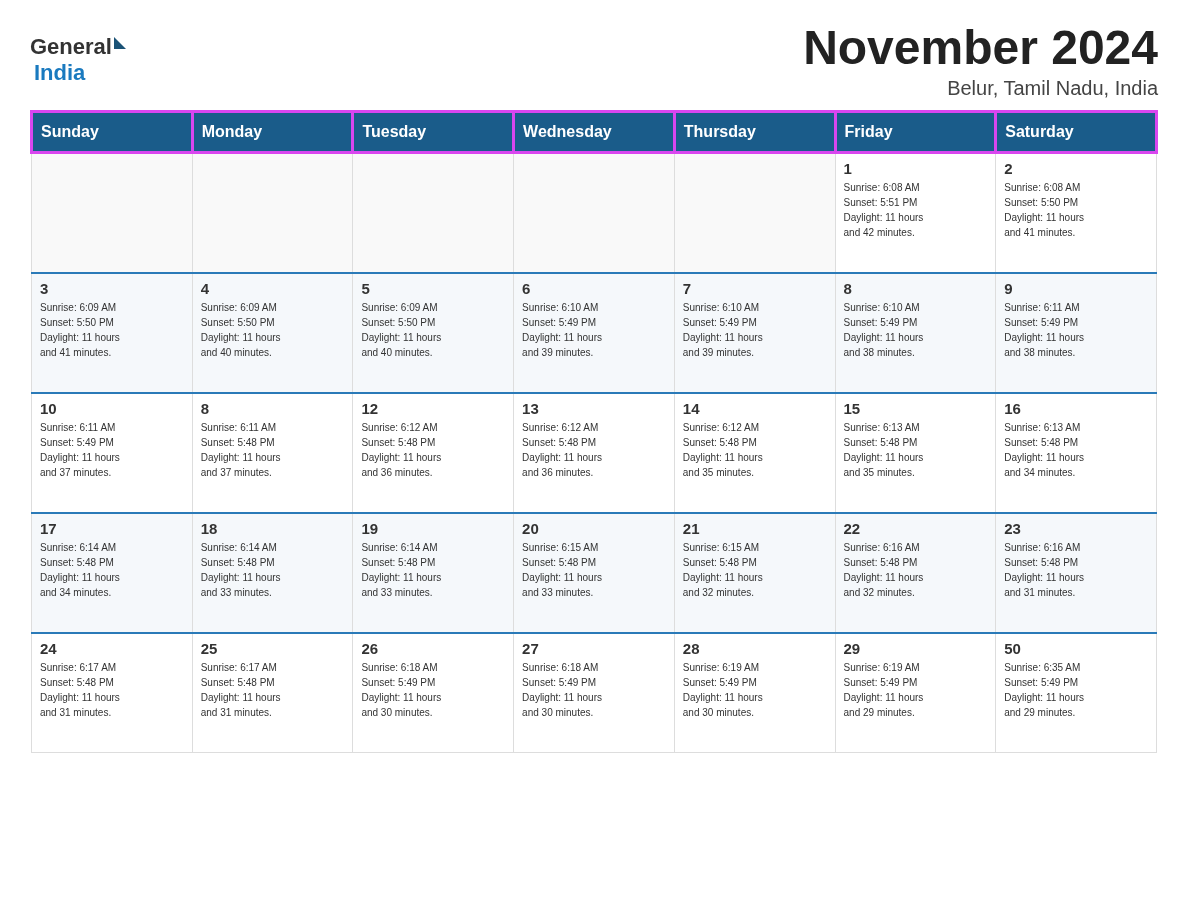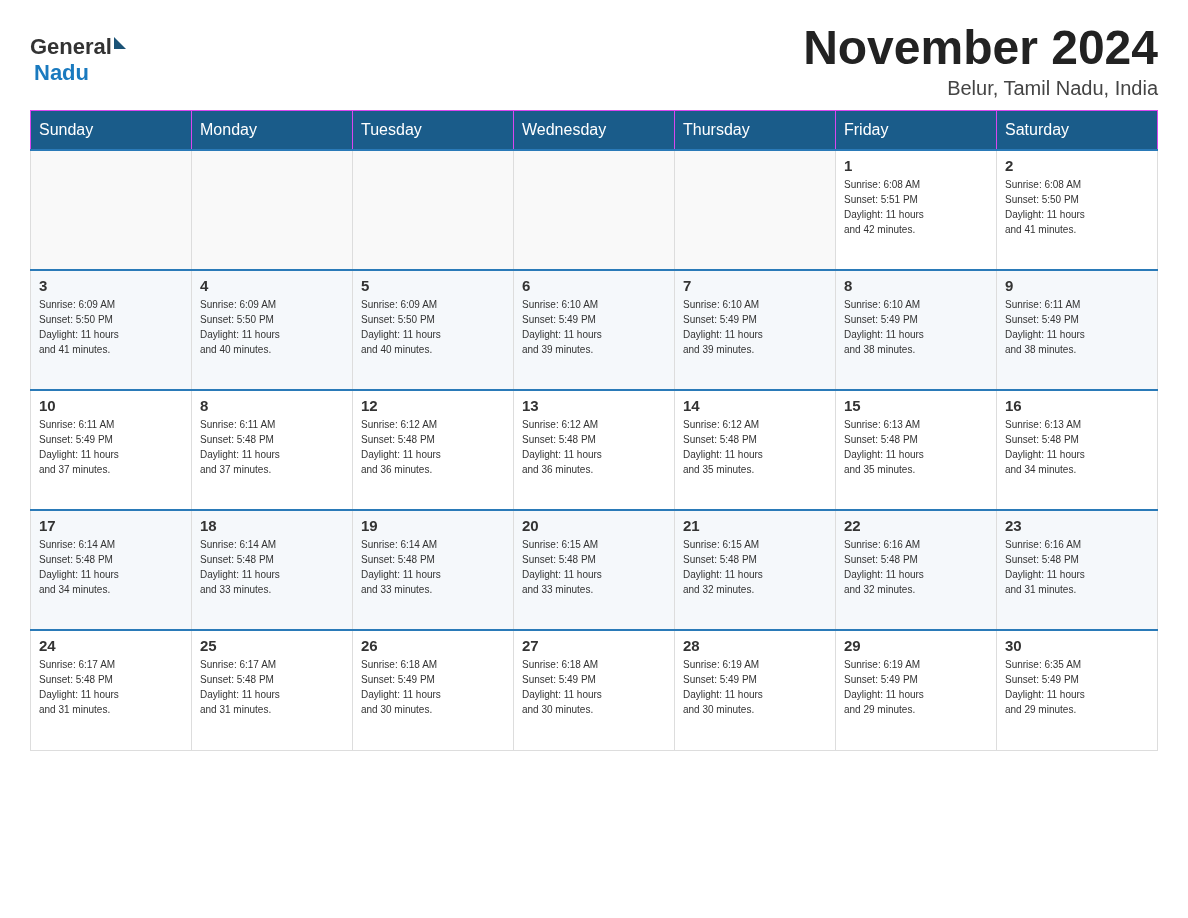--- a/index.html
+++ b/index.html
@@ -63,24 +63,24 @@
     }
     .calendar {
       width: 100%;
       border-collapse: collapse;
       margin-top: 10px;
     }
     .calendar thead tr th {
       background-color: #1a5c8a;
       color: #fff;
       font-size: 16px;
-      font-weight: normal;
+      font-weight: bold;
       padding: 10px 8px;
       text-align: left;
-      border: 1px solid #d946ef;
+      border: 3px solid #d946ef;
     }
     .calendar tbody tr td {
       vertical-align: top;
       border-top: 2px solid #2a7ab8;
       border-right: 1px solid #ddd;
       padding: 6px 8px;
       font-size: 13px;
       color: #333;
       width: calc(100% / 7);
       min-height: 110px;
@@ -120,21 +120,21 @@
   </style>
 </head>
 <body>
 
 <div class="header">
   <div class="logo-wrapper">
     <div class="logo-line1">
       <span class="logo-text">General</span>
       <span class="logo-triangle"></span>
     </div>
-    <div class="logo-line2">Nadu</div>
+    <div class="logo-line2">India</div>
   </div>
   <div class="title-section">
     <h1>November 2024</h1>
     <h2>Belur, Tamil Nadu, India</h2>
   </div>
 </div>
 
 <table class="calendar">
   <thead>
     <tr>
@@ -359,21 +359,21 @@
 and 30 minutes.</div>
         </td>
         <td>
           <span class="day-number">29</span>
           <div class="day-info" style="white-space: pre-line;">Sunrise: 6:19 AM
 Sunset: 5:49 PM
 Daylight: 11 hours
 and 29 minutes.</div>
         </td>
         <td>
-          <span class="day-number">30</span>
+          <span class="day-number">50</span>
           <div class="day-info" style="white-space: pre-line;">Sunrise: 6:35 AM
 Sunset: 5:49 PM
 Daylight: 11 hours
 and 29 minutes.</div>
         </td>
       </tr>
     </tbody>
 </table>
 
 </body></html>

